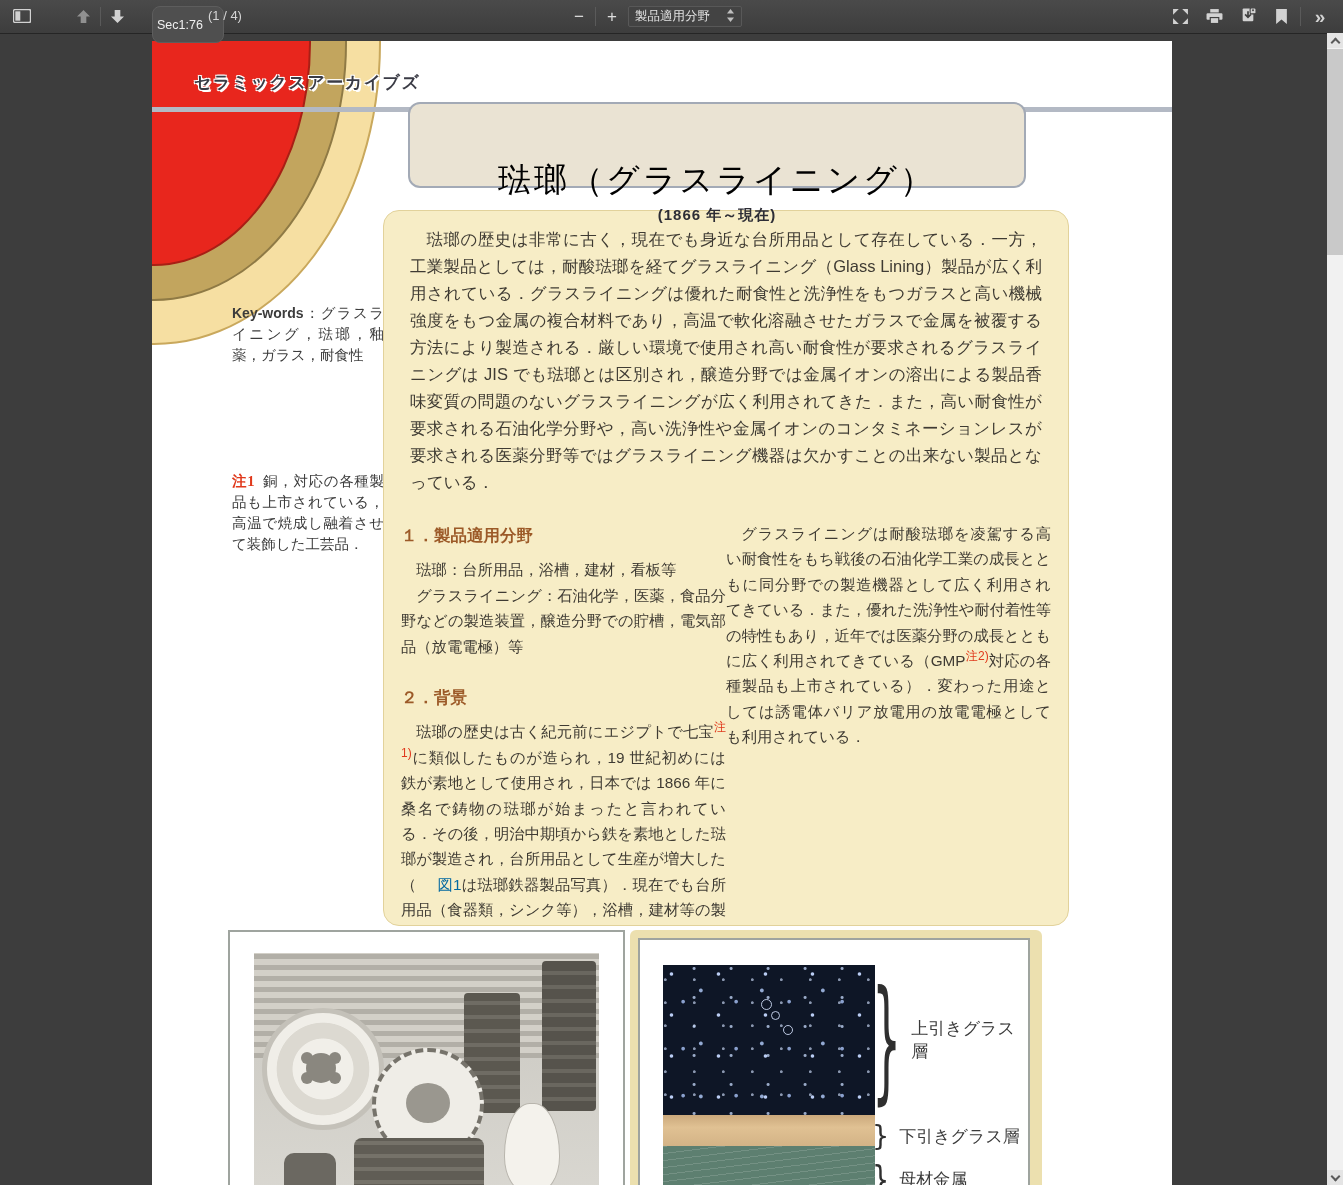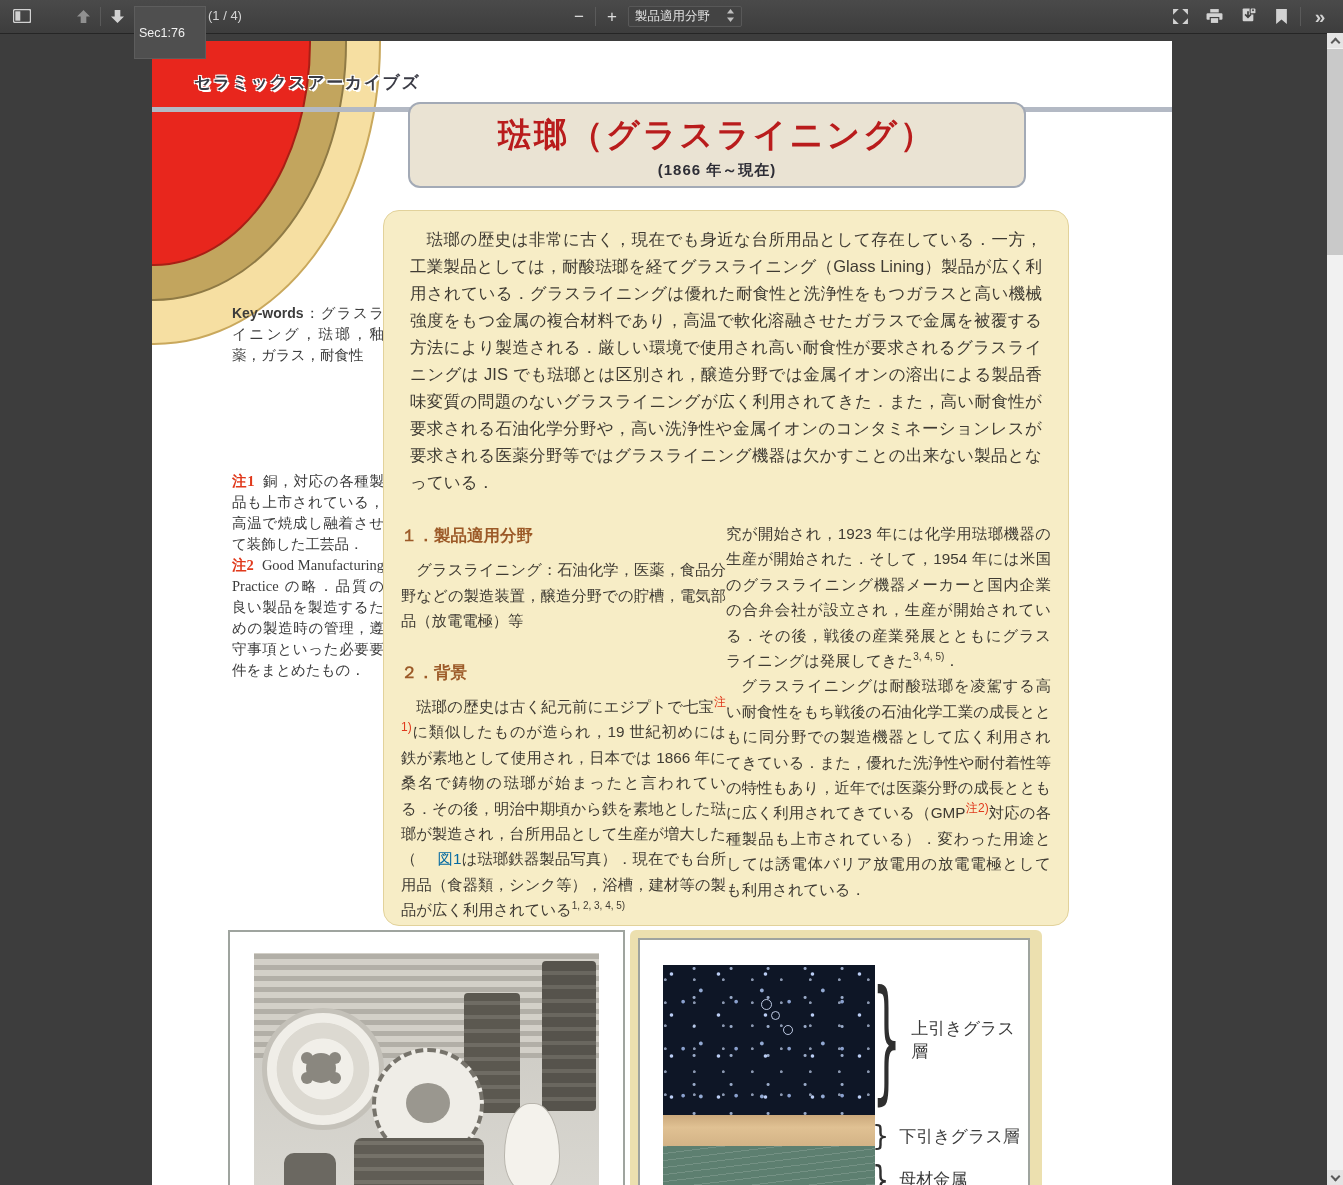--- a/index.html
+++ b/index.html
@@ -8,23 +8,23 @@
 
   
   .toolbar{position:absolute;top:0;left:0;right:0;height:33px;
            background:linear-gradient(#4a4a4a,#3d3d3d);border-bottom:1px solid #252525;z-index:50;}
   .tbtn{position:absolute;top:3px;height:26px;display:flex;align-items:center;justify-content:center;
         border-radius:2px;cursor:default;}
   .tsep{position:absolute;top:7px;width:1px;height:19px;background:#5a5a5a;}
   .ticon{fill:#d2d2d2;}
   .ticon.dim{fill:#909090;}
   .ttext{color:#d6d6d6;font-size:13px;}
-  #page-input{position:absolute;left:134px;top:6px;width:62px;height:19px;background:#4f4f4f;
-              border:1px solid #5d5d5d;border-radius:0;color:#f0f0f0;font-size:12.5px;
-              padding:16px 4px;font-family:inherit;}
+  #page-input{position:absolute;left:152px;top:6px;width:62px;height:19px;background:#4f4f4f;
+              border:1px solid #5d5d5d;border-radius:8px;color:#f0f0f0;font-size:12.5px;
+              padding:8px 4px;font-family:inherit;}
   #page-count{position:absolute;left:208px;top:8px;}
   .zoom-select{position:absolute;left:628px;top:6px;width:114px;height:21px;background:#434343;
                border:1px solid #585858;border-radius:2px;display:flex;align-items:center;
                padding:0 6px;box-sizing:border-box;color:#e4e4e4;font-size:12.5px;}
   .zoom-select .arrows{margin-left:auto;}
   .more-glyph{color:#d2d2d2;font-size:19px;font-weight:bold;line-height:1;}
   .plusminus{color:#dedede;font-size:17px;line-height:1;}
 
   
   .scrollbar{position:absolute;top:33px;right:0;width:16px;bottom:0;background:#f1f1f1;z-index:60;}
@@ -46,21 +46,21 @@
   .ring.tan{left:-191px;top:-256px;width:382px;height:512px;background:#c2a55e;border:2px solid #8f7a45;}
   .ring.red{left:-155px;top:-221px;width:310px;height:442px;background:#e8261d;border:2px solid #a81f15;}
 
   .brand{position:absolute;left:42px;top:30px;font-size:17px;font-weight:bold;letter-spacing:1.5px;
          color:#3a3b45;z-index:5;
          text-shadow:-1px -1px 0 #fff,1px -1px 0 #fff,-1px 1px 0 #fff,1px 1px 0 #fff,2px 2px 0 #fff;}
   .head-rule{position:absolute;left:0;top:66px;width:100%;height:5px;background:#b3b9c4;}
   .title-box{position:absolute;left:256px;top:61px;width:618px;height:86px;background:#eae3d3;
              border:2px solid #a3aab6;border-radius:12px;text-align:center;box-sizing:border-box;
              padding-top:9px;z-index:6;}
-  .doc-title{font-size:33px;font-weight:bold;letter-spacing:3px;color:#b91c1c;}
+  .doc-title{font-size:33px;font-weight:normal;letter-spacing:3px;color:#000000;margin-top:45px;}
   .doc-subtitle{font-size:15px;font-weight:bold;color:#2d2d35;margin-top:3px;letter-spacing:1px;}
 
   
   .content-box{position:absolute;left:231px;top:169px;width:686px;height:716px;background:#f7edc6;
                border:1px solid #e2d29b;border-radius:16px;box-sizing:border-box;overflow:hidden;}
   .abstract{margin:15px 26px 0;font-size:16.5px;line-height:27px;text-align:justify;
             text-indent:1em;color:#3f3b33;}
   .columns{display:flex;margin:25px 17px 0;}
   .col{flex:1;font-size:15.3px;line-height:25.4px;text-align:justify;color:#3f3b33;}
   .col-item{margin:0;}
@@ -232,35 +232,32 @@
       <div class="doc-title">琺瑯（グラスライニング）</div>
       <div class="doc-subtitle">(1866 年～現在)</div>
     </div>
 
     <div class="kw">
       <b>Key-words</b><span>：グラスライニング，琺瑯，釉薬，ガラス，耐食性</span>
     </div>
     <div class="note note1">
       <span class="nlabel">注1</span><span>銅，対応の各種製品も上市されている，高温で焼成し融着させて装飾した工芸品．</span>
     </div>
-    <div class="note note2">
-      <span class="nlabel">注2</span><span>Good Manufacturing Practice の略．品質の良い製品を製造するための製造時の管理，遵守事項といった必要要件をまとめたもの．</span>
-    </div>
 
     <div class="content-box">
       <div class="abstract">琺瑯の歴史は非常に古く，現在でも身近な台所用品として存在している．一方，工業製品としては，耐酸琺瑯を経てグラスライニング（Glass Lining）製品が広く利用されている．グラスライニングは優れた耐食性と洗浄性をもつガラスと高い機械強度をもつ金属の複合材料であり，高温で軟化溶融させたガラスで金属を被覆する方法により製造される．厳しい環境で使用され高い耐食性が要求されるグラスライニングは JIS でも琺瑯とは区別され，醸造分野では金属イオンの溶出による製品香味変質の問題のないグラスライニングが広く利用されてきた．また，高い耐食性が要求される石油化学分野や，高い洗浄性や金属イオンのコンタミネーションレスが要求される医薬分野等ではグラスライニング機器は欠かすことの出来ない製品となっている．</div>
       <div class="columns">
         <div class="col">
             <div class="col-item kind-h"><span>１．製品適用分野</span></div>
+            <div class="col-item kind-p"><span>琺瑯：台所用品，浴槽，建材，看板等</span></div>
             <div class="col-item kind-p"><span>グラスライニング：石油化学，医薬，食品分野などの製造装置，醸造分野での貯槽，電気部品（放電電極）等</span></div>
             <div class="col-item kind-h"><span>２．背景</span></div>
             <div class="col-item kind-p"><span>琺瑯の歴史は古く紀元前にエジプトで七宝</span><span class="r-rsup">注1)</span><span>に類似したものが造られ，19 世紀初めには鉄が素地として使用され，日本では 1866 年に桑名で鋳物の琺瑯が始まったと言われている．その後，明治中期頃から鉄を素地とした琺瑯が製造され，台所用品として生産が増大した（</span><span class="r-red">図1</span><span>は琺瑯鉄器製品写真）．現在でも台所用品（食器類，シンク等），浴槽，建材等の製品が広く利用されている</span><span class="r-sup">1, 2, 3, 4, 5)</span></div>
           </div>
         <div class="col">
-            <div class="col-item kind-pc"><span>究が開始され，1923 年には化学用琺瑯機器の生産が開始された．そして，1954 年には米国のグラスライニング機器メーカーと国内企業の合弁会社が設立され，生産が開始されている．その後，戦後の産業発展とともにグラスライニングは発展してきた</span><span class="r-sup">3, 4, 5)</span><span>．</span></div>
             <div class="col-item kind-p"><span>グラスライニングは耐酸琺瑯を凌駕する高い耐食性をもち戦後の石油化学工業の成長とともに同分野での製造機器として広く利用されてきている．また，優れた洗浄性や耐付着性等の特性もあり，近年では医薬分野の成長とともに広く利用されてきている（GMP</span><span class="r-rsup">注2)</span><span>対応の各種製品も上市されている）．変わった用途としては誘電体バリア放電用の放電電極としても利用されている．</span></div>
           </div>
       </div>
     </div>
 
     <div class="fig1">
       <div class="photo">
         <div class="ph-stacks"></div>
         <div class="ph-darkcol1"></div>
         <div class="ph-darkcol2"></div>

